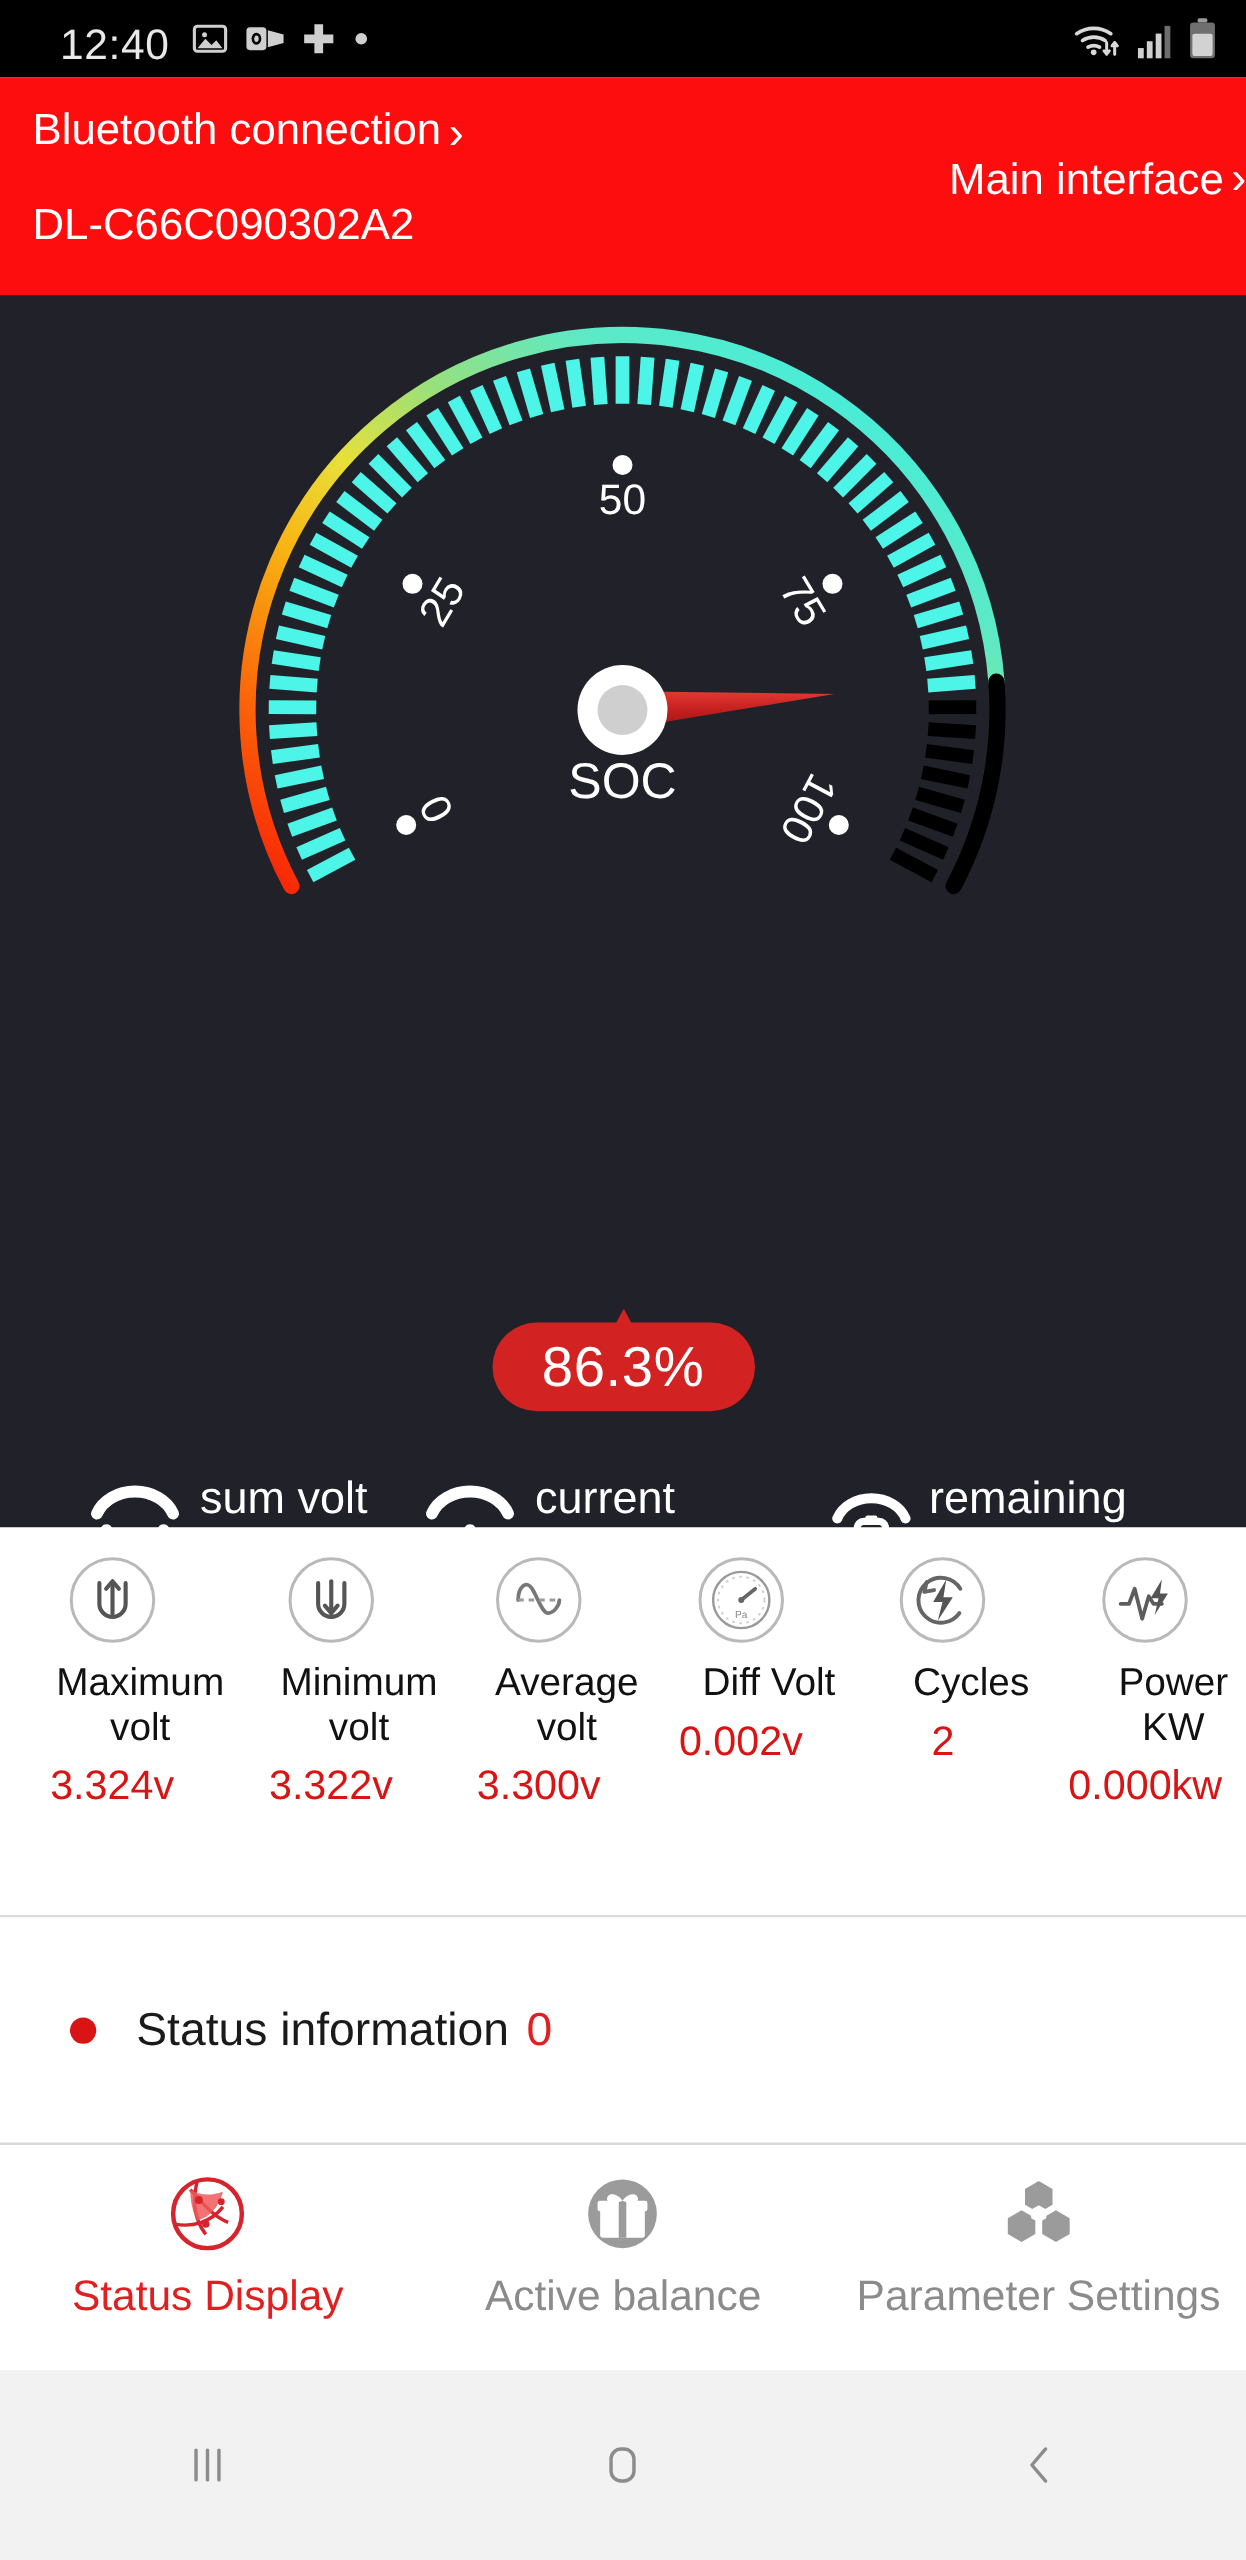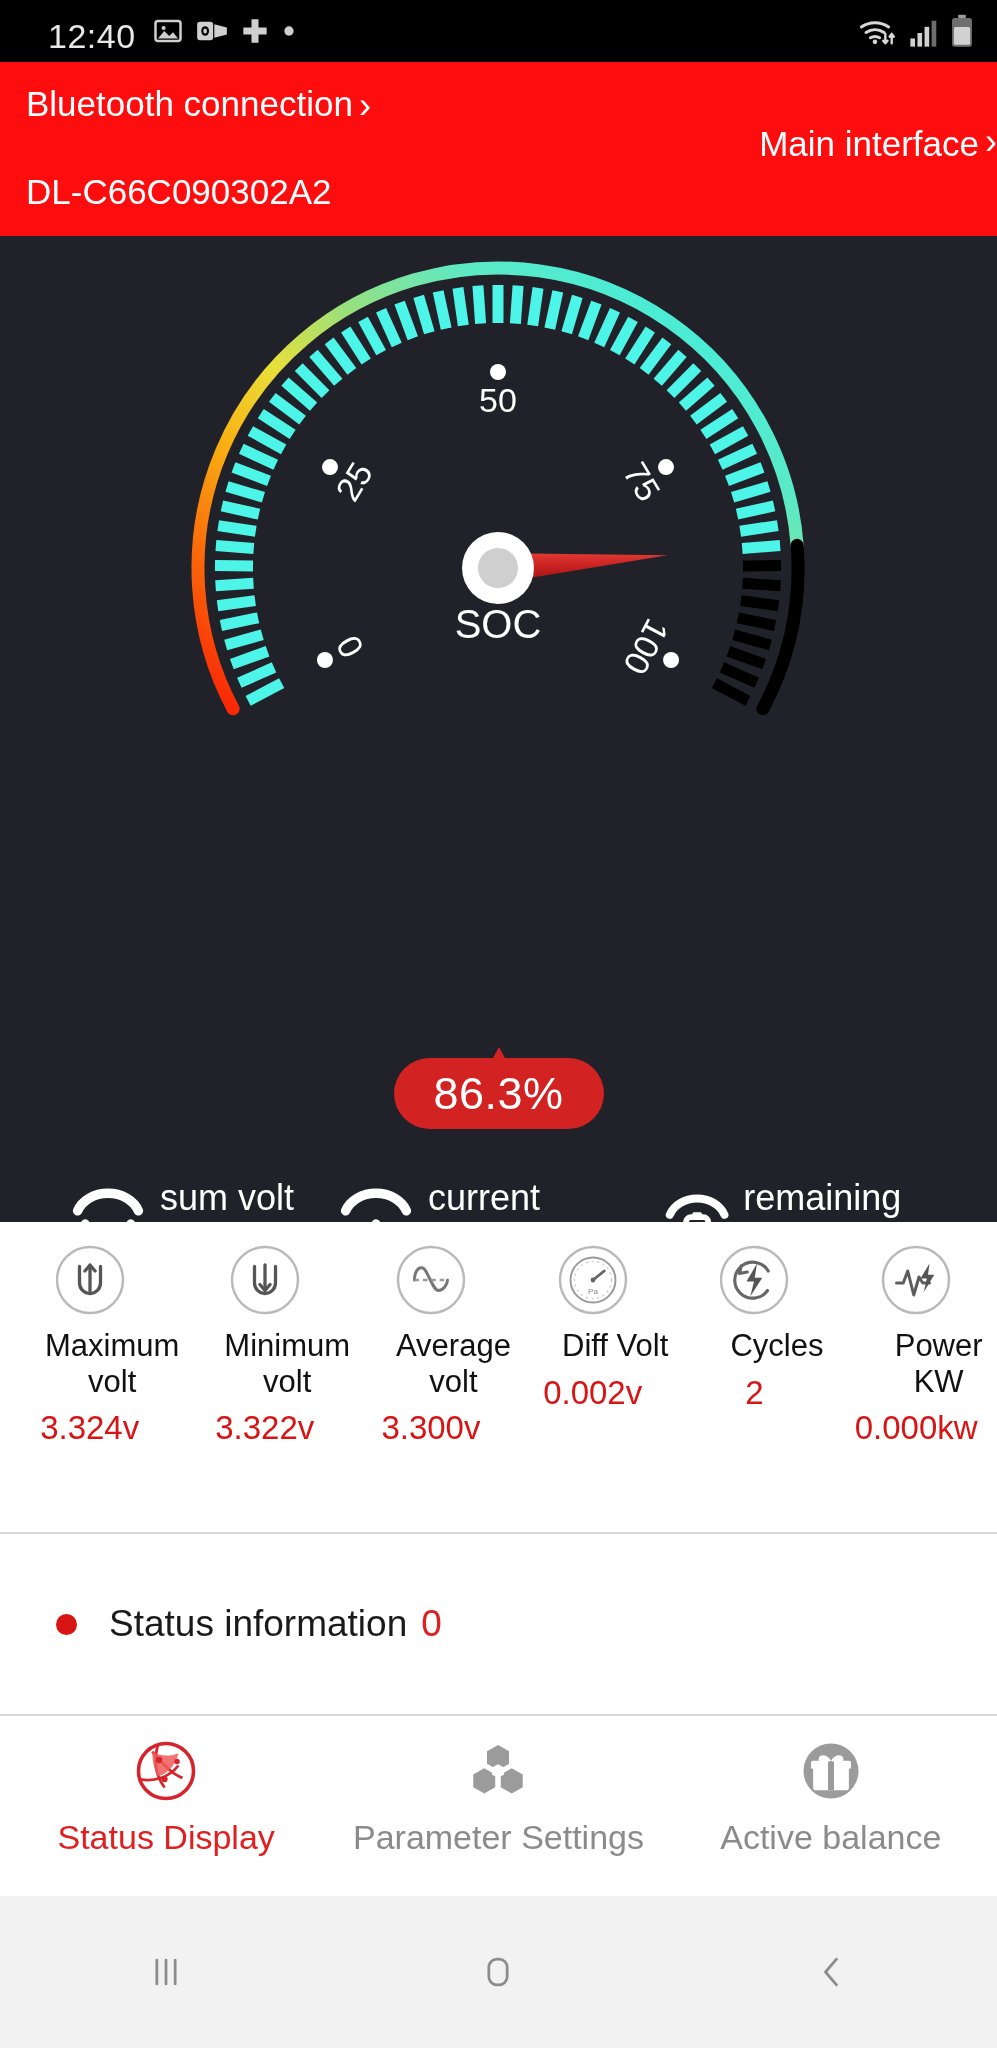--- a/index.html
+++ b/index.html
@@ -25,21 +25,21 @@
 
   
   .header {
     position: absolute; top: 62px; left: 0; width: 997px; height: 174px;
     background: #fd0d0d; color: #fff;
   }
   .hdr-bt {
     position: absolute; left: 26px; top: 22px;
     font-size: 35px; display: flex; align-items: flex-end; gap: 6px;
   }
-  .hdr-dev { position: absolute; left: 26px; top: 110px; font-size: 35px; }
+  .hdr-dev { position: absolute; left: 26px; top: 98px; font-size: 35px; }
   .hdr-main {
     position: absolute; right: 0; top: 62px;
     font-size: 35px; display: flex; gap: 6px;
   }
   .chev { font-size: 36px; line-height: 1; font-weight: 300; }
 
   
   .dark {
     position: absolute; top: 236px; left: 0; width: 997px; height: 986px;
     background: #212229;
@@ -475,39 +475,39 @@
         <path d="M14 10c5 3 12 4 19 1 -2 9-8 15-15 17 -3-6-4-12-4-18z" fill="#ee5a5a" opacity=".85"></path>
         <circle cx="19" cy="16" r="2.3" fill="#d6232c"></circle>
         <circle cx="32" cy="17" r="2" fill="#d6232c"></circle>
         <circle cx="23" cy="30" r="2.2" fill="#d6232c"></circle>
       </svg>
       <div class="tlabel">Status Display</div>
     </div>
 
     <div class="tab">
       <svg class="ticon" viewBox="0 0 48 48">
-        <path d="M24 5l8 4.6v9.2L24 23.4l-8-4.6V9.6z" fill="#9b9b9b"></path>
-        <path d="M14 22l8 4.6v9.2L14 40.4l-8-4.6v-9.2z" fill="#9b9b9b"></path>
-        <path d="M34 22l8 4.6v9.2L34 40.4l-8-4.6v-9.2z" fill="#9b9b9b"></path>
-        <path d="M24 19l4.4 2.5v5.1L24 29.1l-4.4-2.5v-5.1z" fill="#ffffff"></path>
-      </svg>
-      <div class="tlabel">Parameter Settings</div>
-    </div>
-
-    <div class="tab">
-      <svg class="ticon" viewBox="0 0 48 48">
         <circle cx="24" cy="24" r="20" fill="#9b9b9b"></circle>
         <rect x="11" y="21" width="26" height="17" rx="1.6" fill="#fff"></rect>
         <rect x="9.5" y="16.5" width="29" height="6" rx="1.3" fill="#fff"></rect>
         <rect x="21.8" y="16.5" width="4.4" height="21.5" fill="#9b9b9b"></rect>
         <path d="M24 16.5c-3-5-9-5-9-1 0 2.4 4 3 9 1z" fill="#fff"></path>
         <path d="M24 16.5c3-5 9-5 9-1 0 2.4-4 3-9 1z" fill="#fff"></path>
       </svg>
       <div class="tlabel">Active balance</div>
     </div>
+
+    <div class="tab">
+      <svg class="ticon" viewBox="0 0 48 48">
+        <path d="M24 5l8 4.6v9.2L24 23.4l-8-4.6V9.6z" fill="#9b9b9b"></path>
+        <path d="M14 22l8 4.6v9.2L14 40.4l-8-4.6v-9.2z" fill="#9b9b9b"></path>
+        <path d="M34 22l8 4.6v9.2L34 40.4l-8-4.6v-9.2z" fill="#9b9b9b"></path>
+        <path d="M24 19l4.4 2.5v5.1L24 29.1l-4.4-2.5v-5.1z" fill="#ffffff"></path>
+      </svg>
+      <div class="tlabel">Parameter Settings</div>
+    </div>
   </div>
 
   <div class="navbar">
     <div class="navbtn">
       <svg width="44" height="44" viewBox="0 0 24 24">
         <path d="M7 5.5v13M12 5.5v13M17 5.5v13" stroke="#8c8c8c" stroke-width="1.5" stroke-linecap="round"></path>
       </svg>
     </div>
     <div class="navbtn">
       <svg width="44" height="44" viewBox="0 0 24 24">

